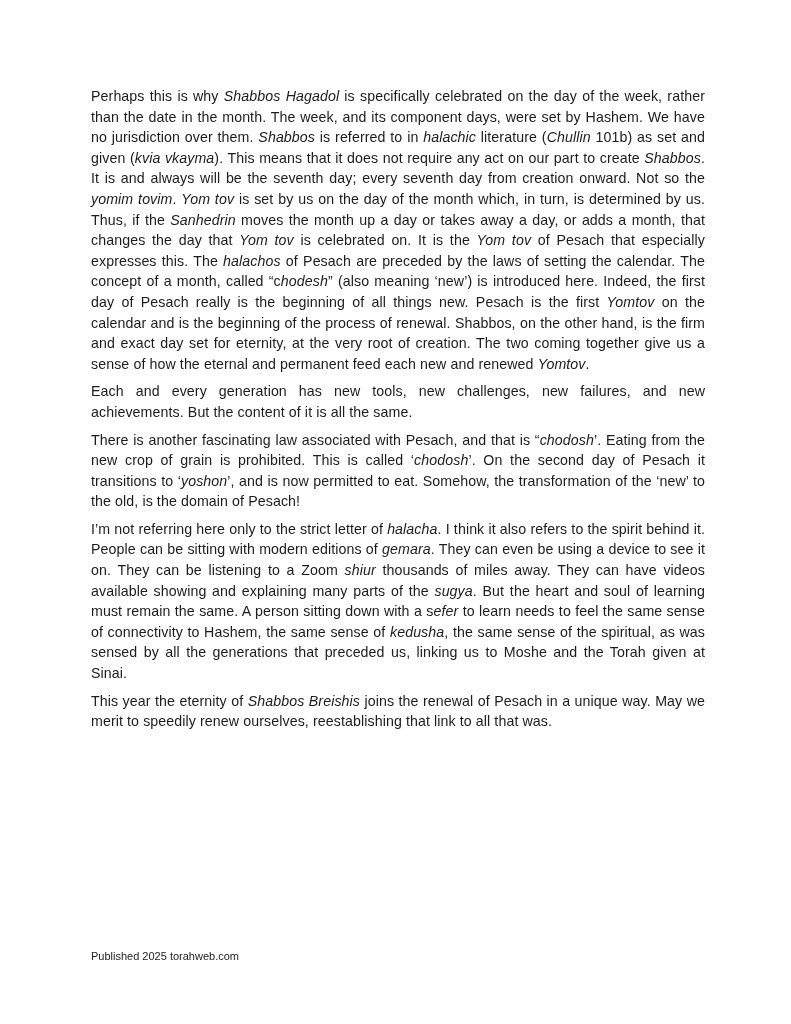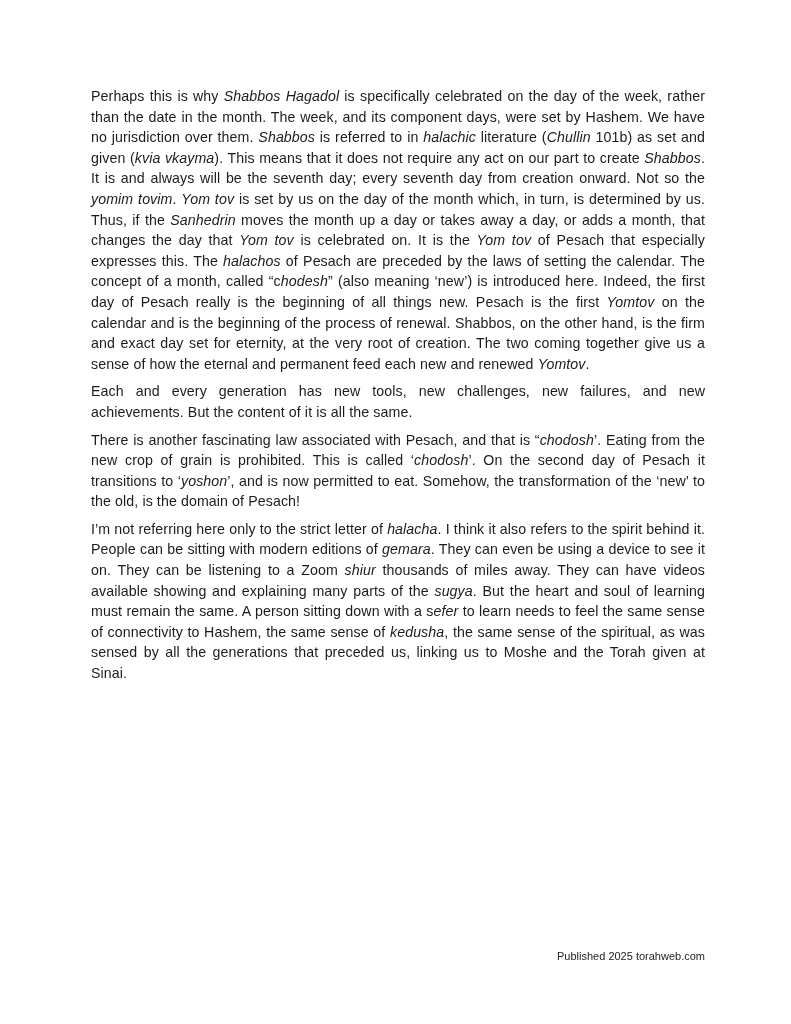--- a/index.html
+++ b/index.html
@@ -31,29 +31,29 @@
     padding: 0;
   }
   .text-block em {
     font-style: italic;
   }
   .footer {
     position: absolute;
     left: 91px;
     top: 950px;
     width: 614px;
-    text-align: right;
     font-size: 11px;
     color: #1c1c1c;
   }
 </style>
 </head>
 <body>
 
 <div class="page">
   <div class="text-block" id="paragraphs-container">
       <p>Perhaps this is why <em>Shabbos Hagadol</em> is specifically celebrated on the day of the week, rather than the date in the month. The week, and its component days, were set by Hashem. We have no jurisdiction over them. <em>Shabbos</em> is referred to in <em>halachic</em> literature (<em>Chullin</em> 101b) as set and given (<em>kvia vkayma</em>). This means that it does not require any act on our part to create <em>Shabbos</em>. It is and always will be the seventh day; every seventh day from creation onward. Not so the <em>yomim tovim</em>. <em>Yom tov</em> is set by us on the day of the month which, in turn, is determined by us. Thus, if the <em>Sanhedrin</em> moves the month up a day or takes away a day, or adds a month, that changes the day that <em>Yom tov</em> is celebrated on. It is the <em>Yom tov</em> of Pesach that especially expresses this. The <em>halachos</em> of Pesach are preceded by the laws of setting the calendar. The concept of a month, called “c<em>hodesh</em>” (also meaning ‘new’) is introduced here. Indeed, the first day of Pesach really is the beginning of all things new. Pesach is the first <em>Yomtov</em> on the calendar and is the beginning of the process of renewal. Shabbos, on the other hand, is the firm and exact day set for eternity, at the very root of creation. The two coming together give us a sense of how the eternal and permanent feed each new and renewed <em>Yomtov</em>.</p>
       <p>Each and every generation has new tools, new challenges, new failures, and new achievements. But the content of it is all the same.</p>
       <p>There is another fascinating law associated with Pesach, and that is “<em>chodosh</em>’. Eating from the new crop of grain is prohibited. This is called ‘<em>chodosh</em>’. On the second day of Pesach it transitions to ‘<em>yoshon</em>’, and is now permitted to eat. Somehow, the transformation of the ‘new’ to the old, is the domain of Pesach!</p>
       <p>I’m not referring here only to the strict letter of <em>halacha</em>. I think it also refers to the spirit behind it. People can be sitting with modern editions of <em>gemara</em>. They can even be using a device to see it on. They can be listening to a Zoom <em>shiur</em> thousands of miles away. They can have videos available showing and explaining many parts of the <em>sugya</em>. But the heart and soul of learning must remain the same. A person sitting down with a s<em>efer</em> to learn needs to feel the same sense of connectivity to Hashem, the same sense of <em>kedusha</em>, the same sense of the spiritual, as was sensed by all the generations that preceded us, linking us to Moshe and the Torah given at Sinai.</p>
+      <p>This year the eternity of <em>Shabbos Breishis</em> joins the renewal of Pesach in a unique way. May we merit to speedily renew ourselves, reestablishing that link to all that was.</p>
     </div>
   <div class="footer">Published 2025 torahweb.com</div>
 </div>
 
 </body></html>

